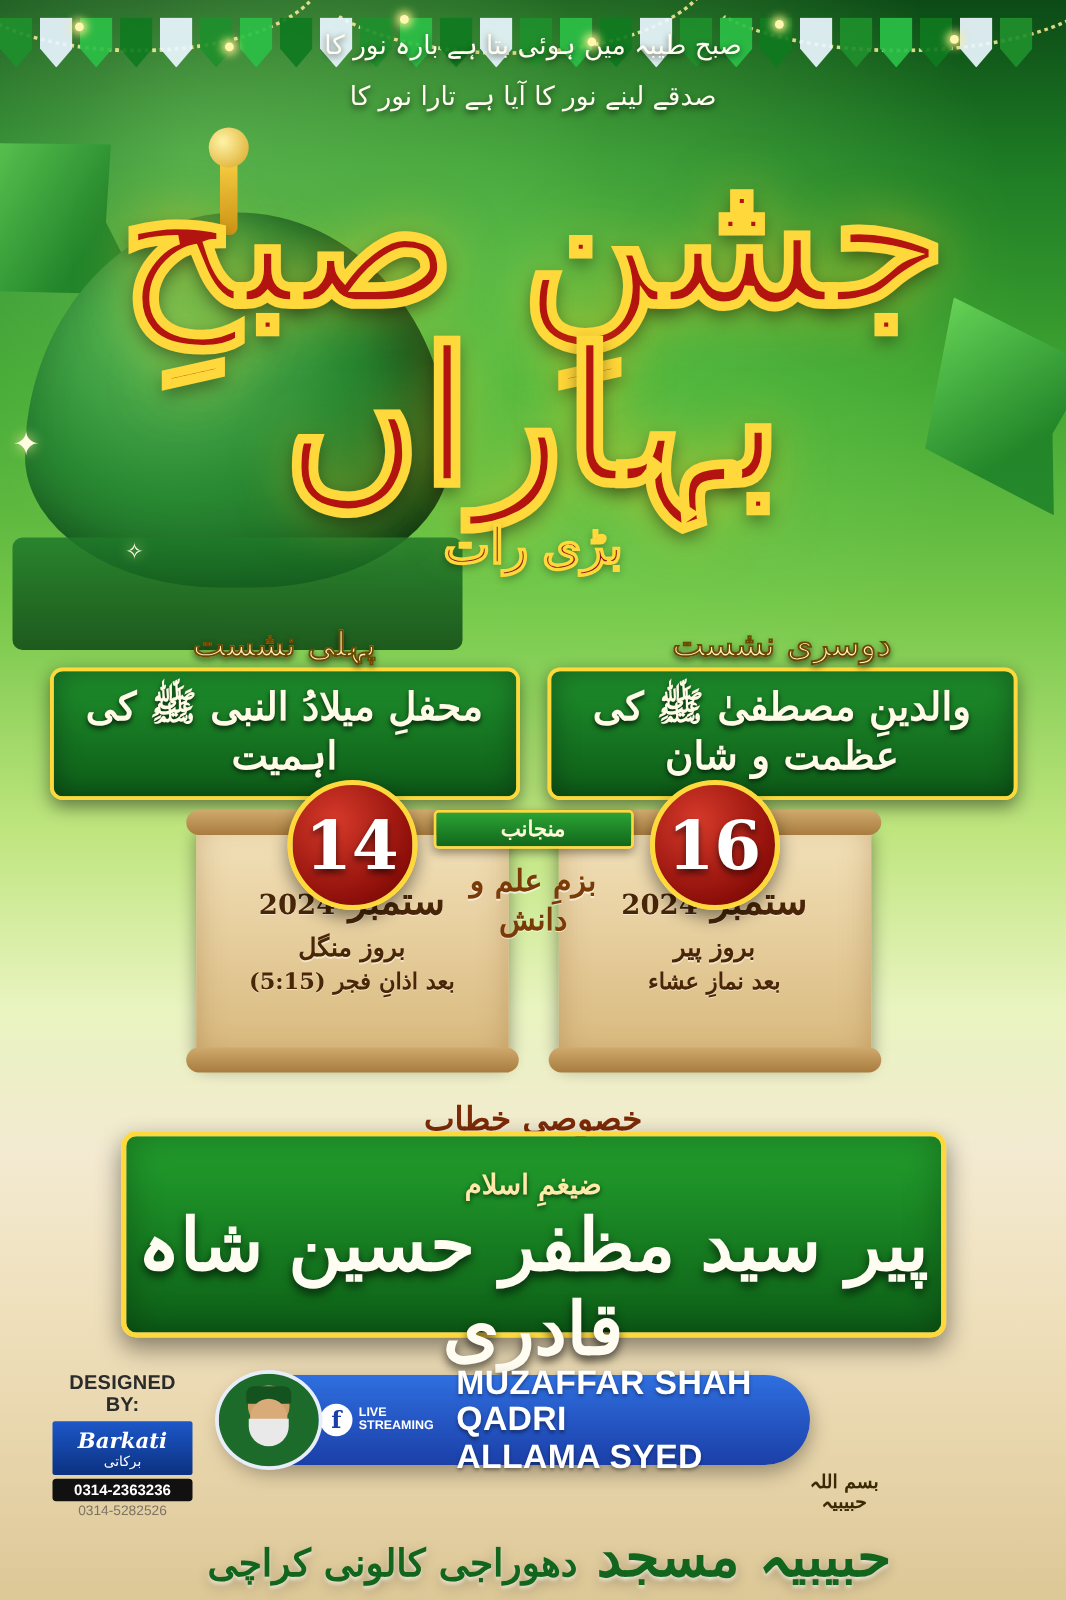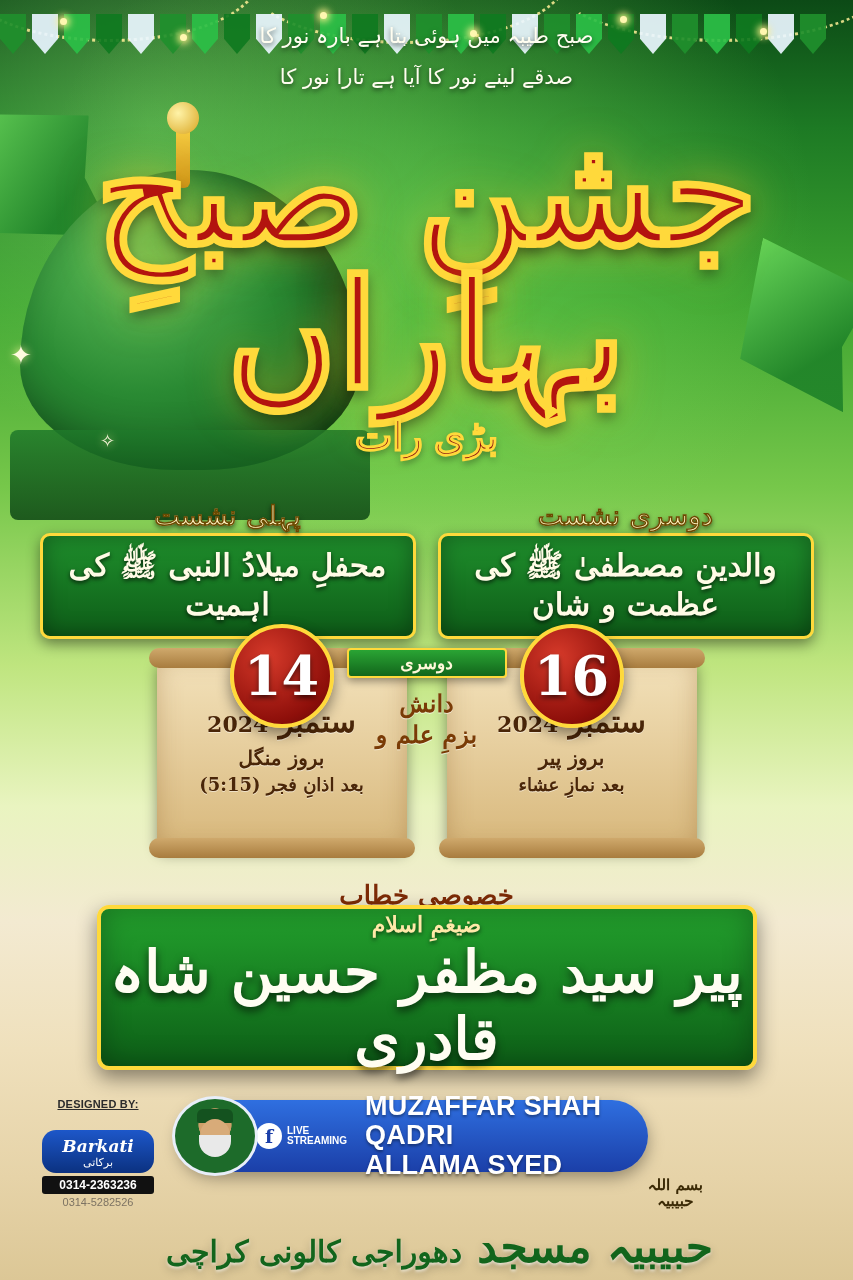--- a/index.html
+++ b/index.html
@@ -151,34 +151,34 @@
   .khitab { position: absolute; top: 880px; left: 50%; transform: translateX(-50%);
             width: 100%; text-align: center; direction: rtl;
             font-family:"DejaVu Serif", serif; font-weight: bold; font-size: 26px;
             color: #7d2b06; text-shadow: 0 1px 2px rgba(255,255,255,.5); }
   .speaker-panel {
     position: absolute; top: 905px; left: 50%; transform: translateX(-50%);
     width: 660px; height: 165px; direction: rtl; text-align: center;
     background: linear-gradient(180deg,#23a12d 0%, #0d5f17 100%);
     border: 4px solid #ffd93b; border-radius: 12px;
     box-shadow: 0 8px 20px rgba(0,0,0,.45), inset 0 0 30px rgba(0,0,0,.3);
-    padding-top: 2px;
+    padding-top: 26px;
   }
   .speaker-title { color: #ffe9a8; font-family:"DejaVu Serif", serif; font-weight: bold;
                    font-size: 22px; text-shadow: 0 2px 4px rgba(0,0,0,.6); }
   .speaker-name { color: #fffdf2; font-family:"DejaVu Serif", serif; font-weight: bold;
                   font-size: 58px; line-height: 1.15; margin-top: 2px;
                   text-shadow: 0 4px 8px rgba(0,0,0,.65); }
 
   
   .designer { position: absolute; left: 42px; top: 1098px; width: 112px; text-align: center; }
-  .designer-label { font-size: 11px; font-weight: bold; color: #2b2b2b; letter-spacing: .2px; text-decoration: underline; }
+  .designer-label { font-size: 16px; font-weight: bold; color: #2b2b2b; letter-spacing: .2px; }
   .designer-logo {
-    margin-top: 20px; background: linear-gradient(180deg,#1d57c9,#0b3180);
-    border-radius: 14px; padding: 6px 4px 4px; color: #fff;
+    margin-top: 3px; background: linear-gradient(180deg,#1d57c9,#0b3180);
+    border-radius: 2px; padding: 6px 4px 4px; color: #fff;
   }
   .designer-logo .brand { font-family:"DejaVu Serif", serif; font-style: italic; font-size: 17px; font-weight: bold; }
   .designer-logo .brand-ur { font-size: 11px; }
   .designer-phone { background: #111; color: #fff; font-size: 12px; font-weight: bold;
                     border-radius: 3px; margin-top: 3px; padding: 2px 0; }
   .designer-phone2 { color: #7d7363; font-size: 11px; margin-top: 2px; }
 
   
   .livebar {
     position: absolute; left: 178px; top: 1100px; width: 470px; height: 72px;
@@ -315,24 +315,24 @@
           <span>ستمبر</span>
           <span style="font-size:22px">2024</span>
         </div>
         <div class="scroll-line2">بروز منگل</div>
         <div class="scroll-line3">بعد اذانِ فجر (5:15)</div>
       </div>
     </div>
   </div>
 
   <div class="mid-tag">
-    <div class="mid-ribbon">دوسری</div>
+    <div class="mid-ribbon">منجانب</div>
     <div class="mid-text">
+      <div>بزمِ علم و</div>
       <div>دانش</div>
-      <div>بزمِ علم و</div>
     </div>
   </div>
 
   <div class="khitab">خصوصی خطاب</div>
 
   <div class="speaker-panel">
     <div class="speaker-title">ضیغمِ اسلام</div>
     <div class="speaker-name">پیر سید مظفر حسین شاہ قادری</div>
   </div>
 

